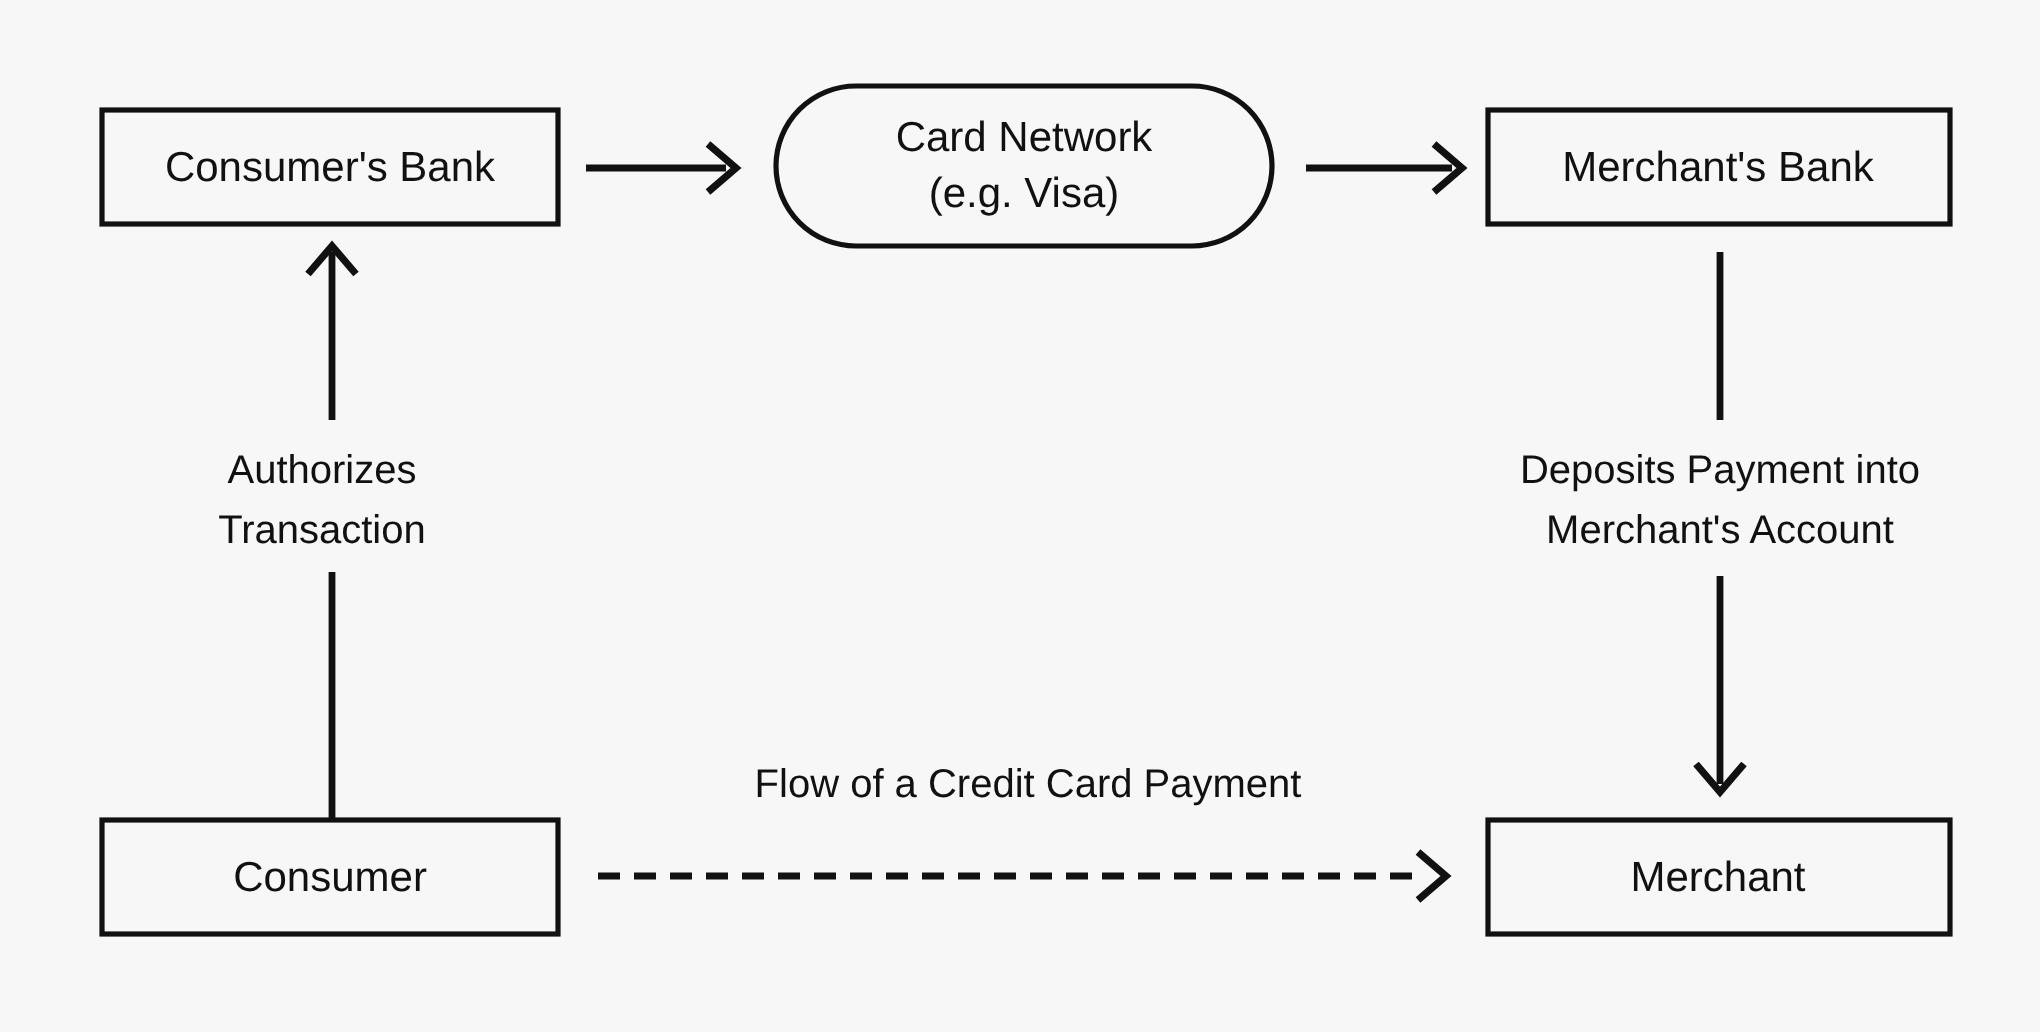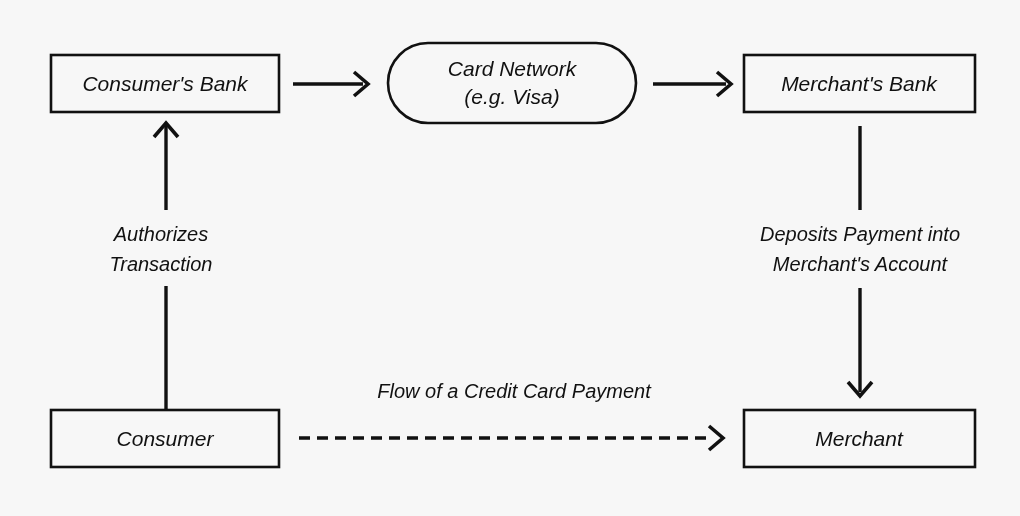--- a/index.html
+++ b/index.html
@@ -12,21 +12,20 @@
     height: 516px;
     background: #f7f7f7;
     font-family: "Liberation Sans", sans-serif;
     overflow: hidden;
   }
   #diagram-root {
     position: relative;
     width: 984px;
     height: 516px;
     background: #f7f7f7;
-    font-style: italic;
   }
   #diagram-svg {
     position: absolute;
     top: 0;
     left: 0;
     width: 1020px;
     height: 516px;
     display: block;
   }
   .node-box-text,

